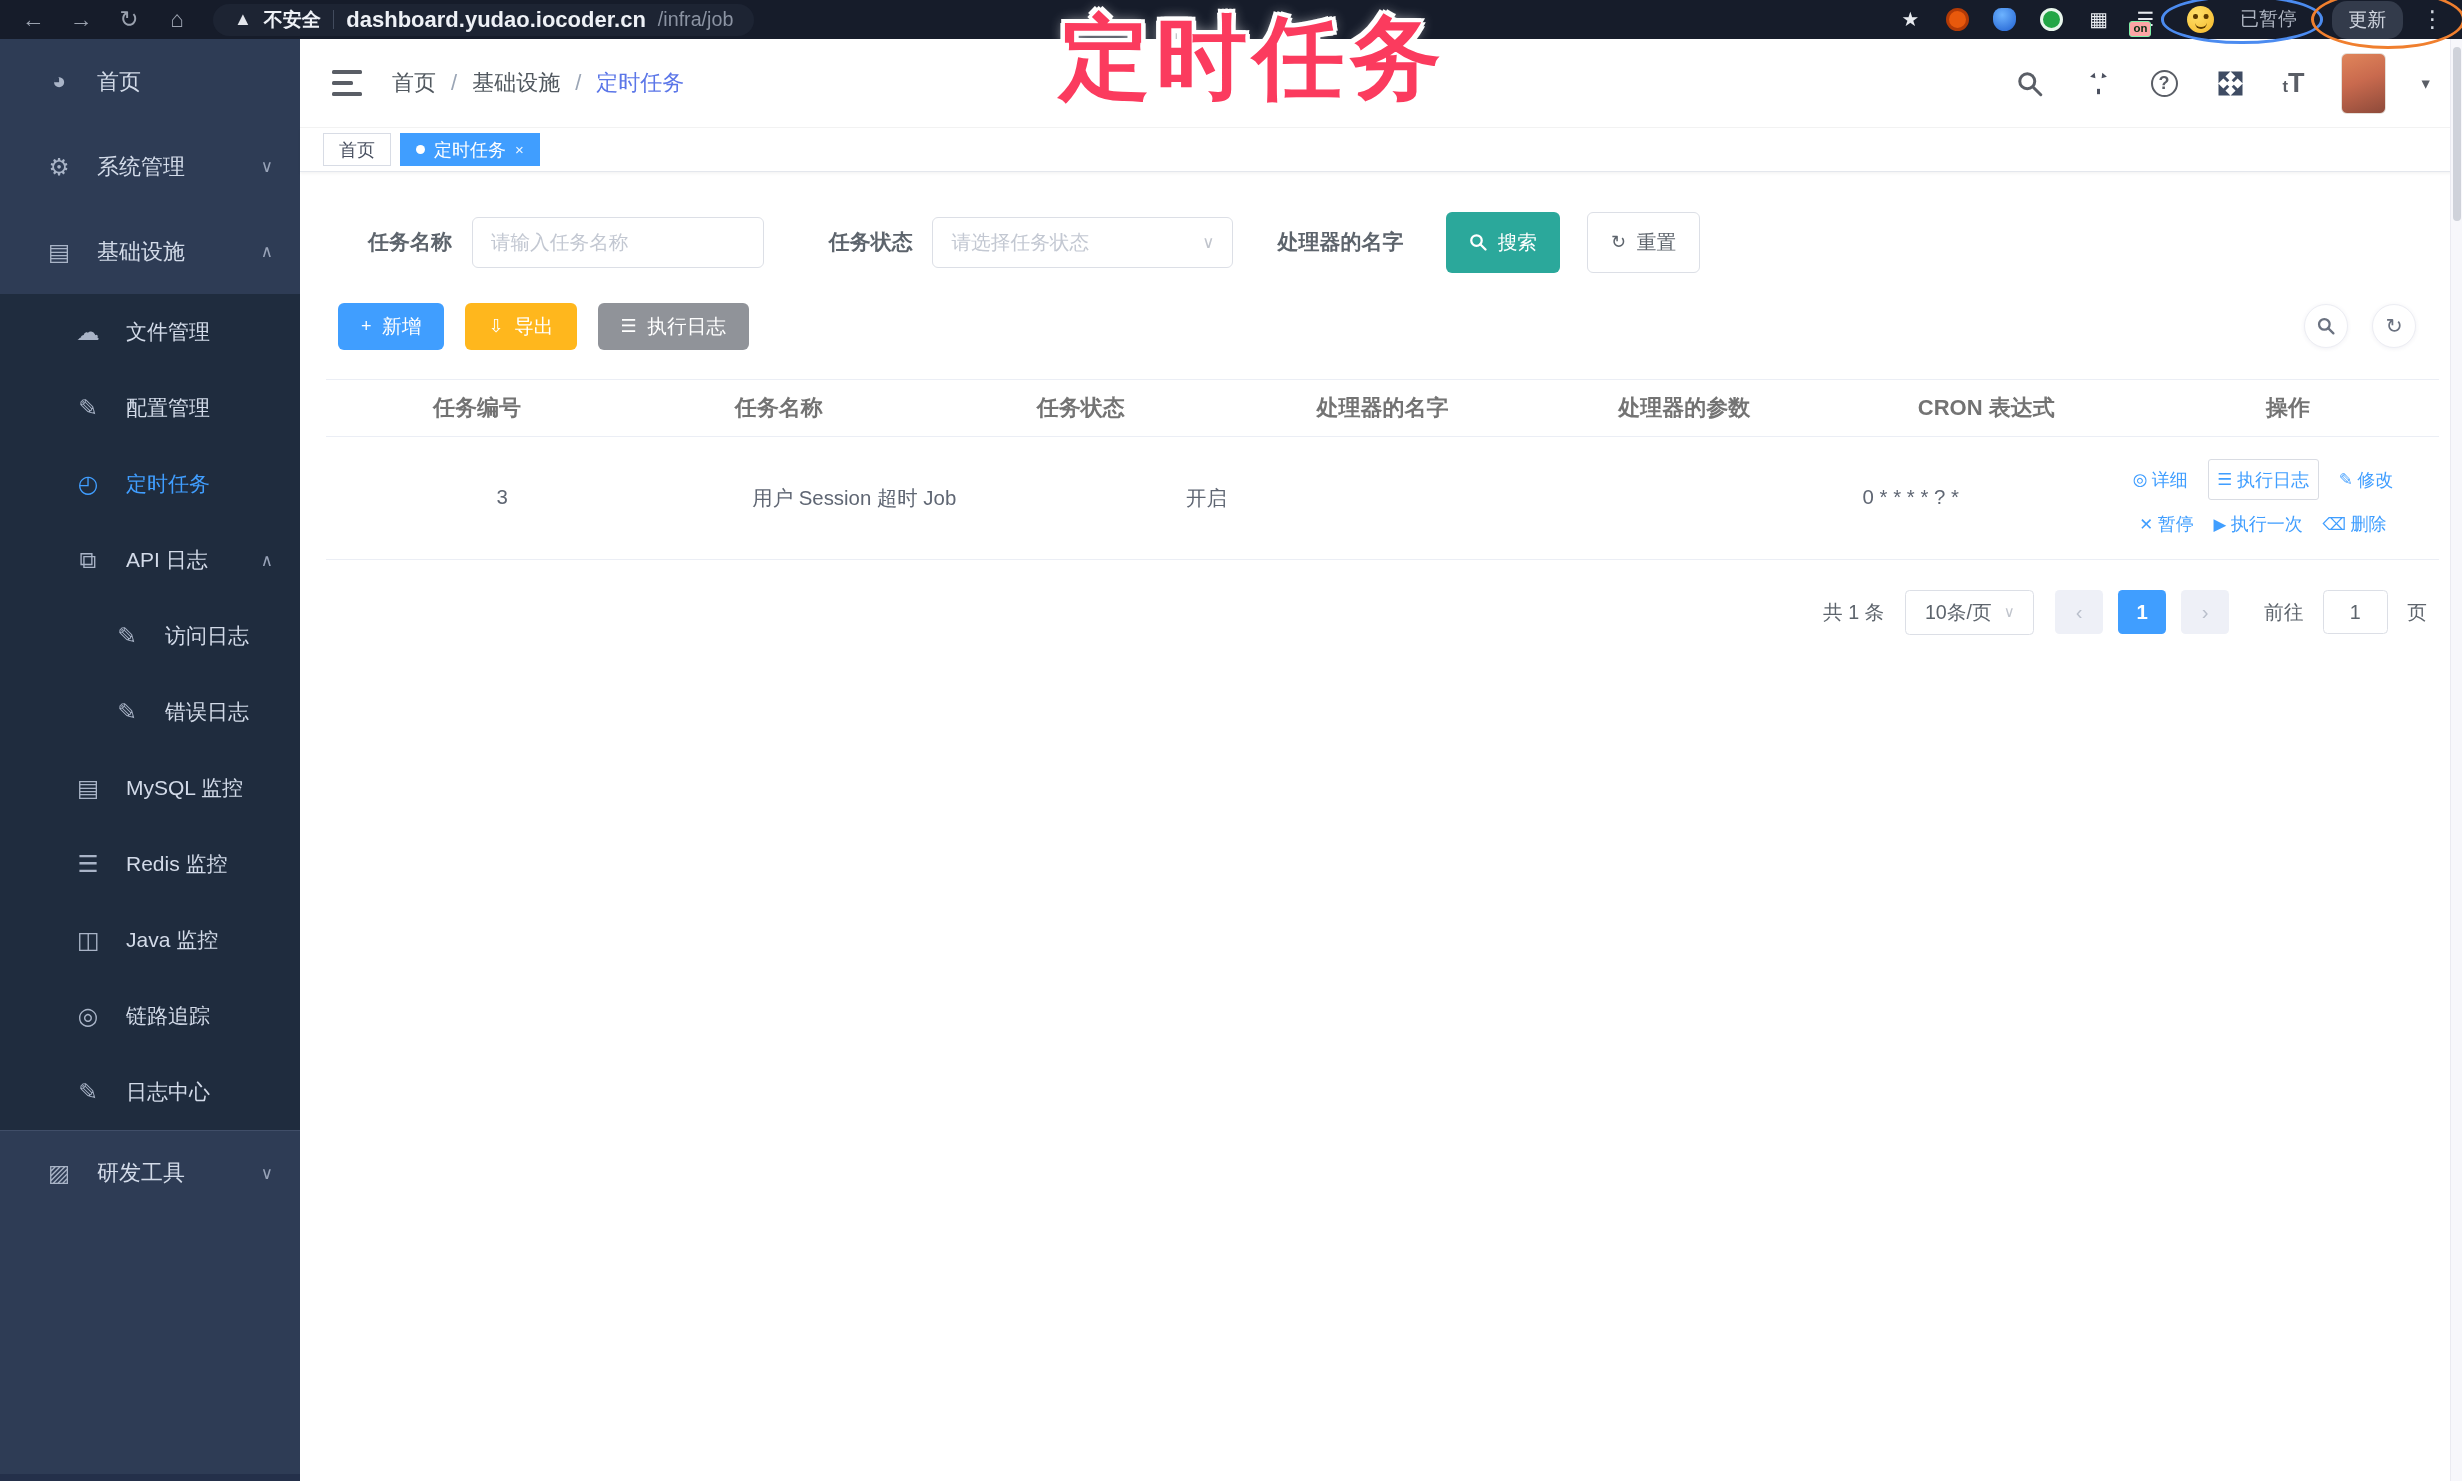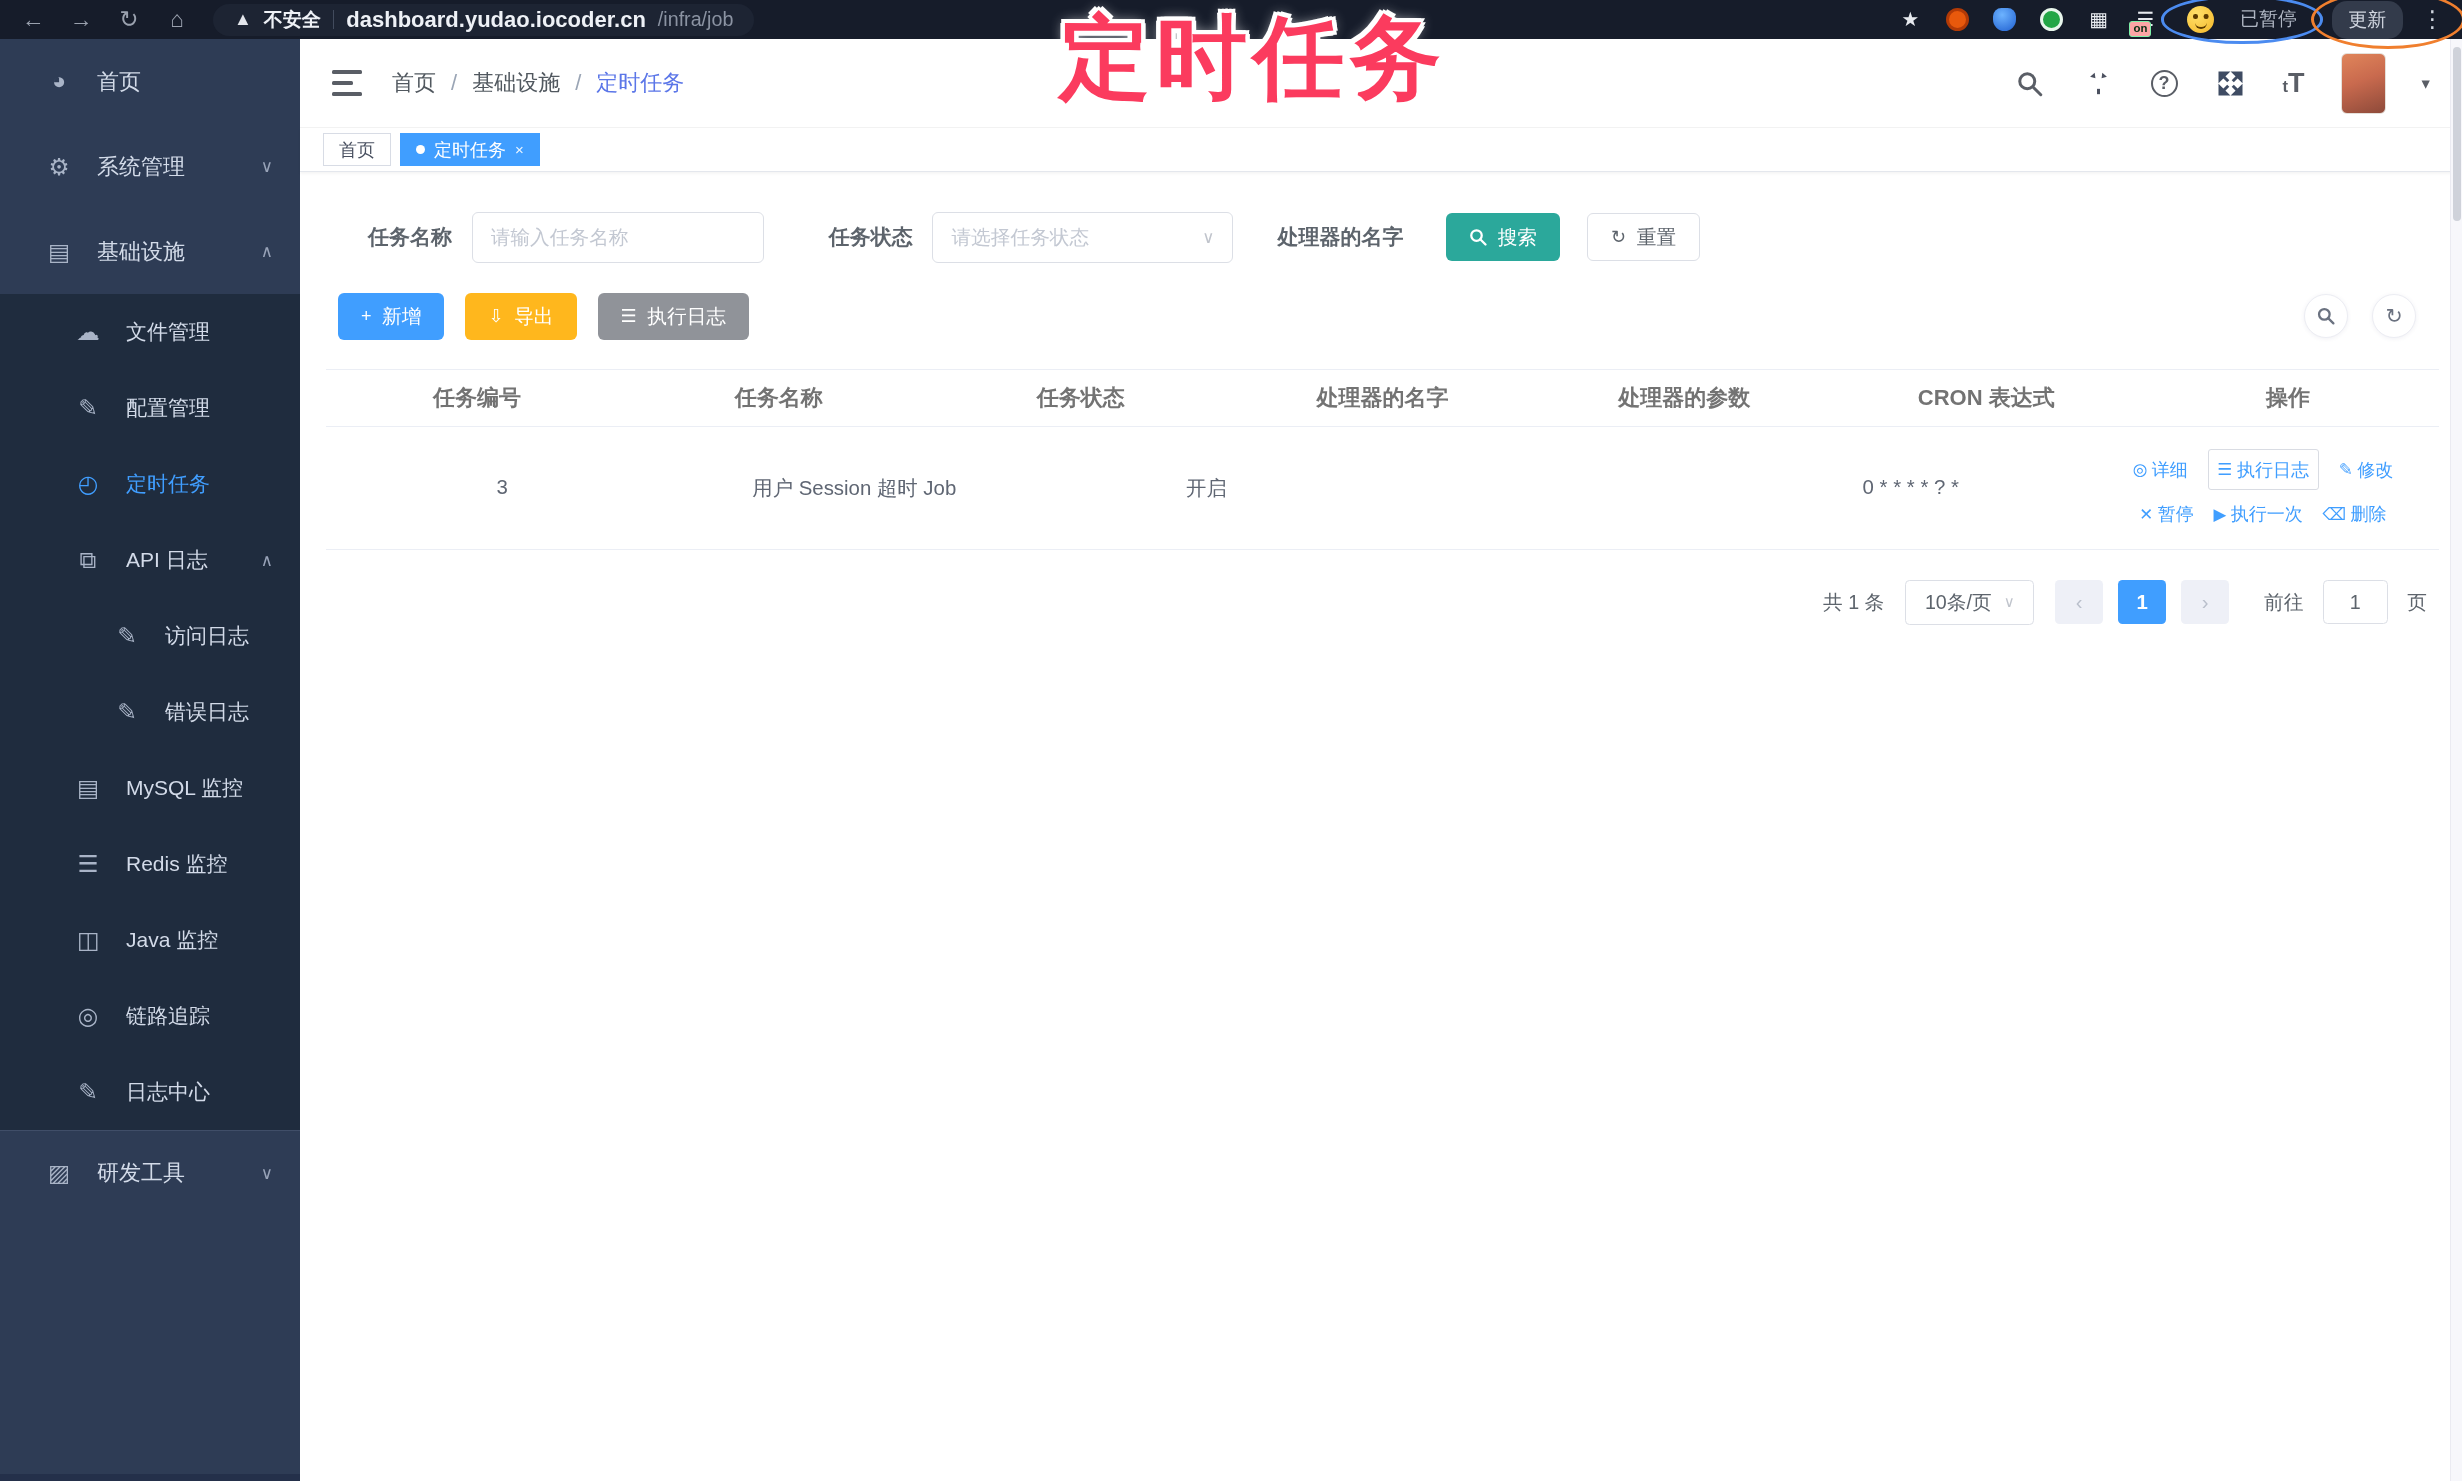--- a/index.html
+++ b/index.html
@@ -99,21 +99,21 @@
   .content { flex:1; padding:35px 23px 0 26px; position:relative; min-height:0; }
   .filters { display:flex; align-items:center; margin:4.5px 0 30px; padding-left:42px; }
   .flabel { font-size:21px; font-weight:bold; color:#5d646c; margin-right:19.7px; white-space:nowrap; }
   .ftext { width:292px; height:51px; border:0.8px solid #dcdfe6; border-radius:6px; padding:0 18px;
     font-size:19.7px; color:#606266; outline:none; }
   .ftext::placeholder { color:#c3c8d2; }
   .fgap { width:65px; }
   .fselect { width:301px; height:51px; border:0.8px solid #dcdfe6; border-radius:6px; padding:0 18px;
     display:flex; align-items:center; justify-content:space-between; color:#c3c8d2; font-size:19.7px; background:#fff; }
   .fselect .sel-chev { color:#c0c4cc; font-size:16.7px; }
-  .btn { height:48px; display:inline-flex; align-items:center; gap:10.6px; border-radius:6px;
+  .btn { height:61px; display:inline-flex; align-items:center; gap:10.6px; border-radius:6px;
     font-size:19.7px; padding:0 23px; border:none; cursor:pointer; white-space:nowrap; }
   .btn.search { background:#2ba89b; color:#fff; margin-left:23px; }
   .btn.reset { background:#fff; color:#5d646c; border:0.8px solid #dcdfe6; margin-left:27px; }
   .bico { font-size:18px; }
 
   .toolbar { display:flex; align-items:center; padding-left:12px; gap:21px; }
   .btn.add { background:#409eff; color:#fff; height:47px; }
   .btn.export { background:#ffb71d; color:#fff; height:47px; }
   .btn.execlog { background:#909399; color:#fff; height:47px; }
   .round-group { margin-left:auto; display:flex; gap:24px; margin-right:23px; }

